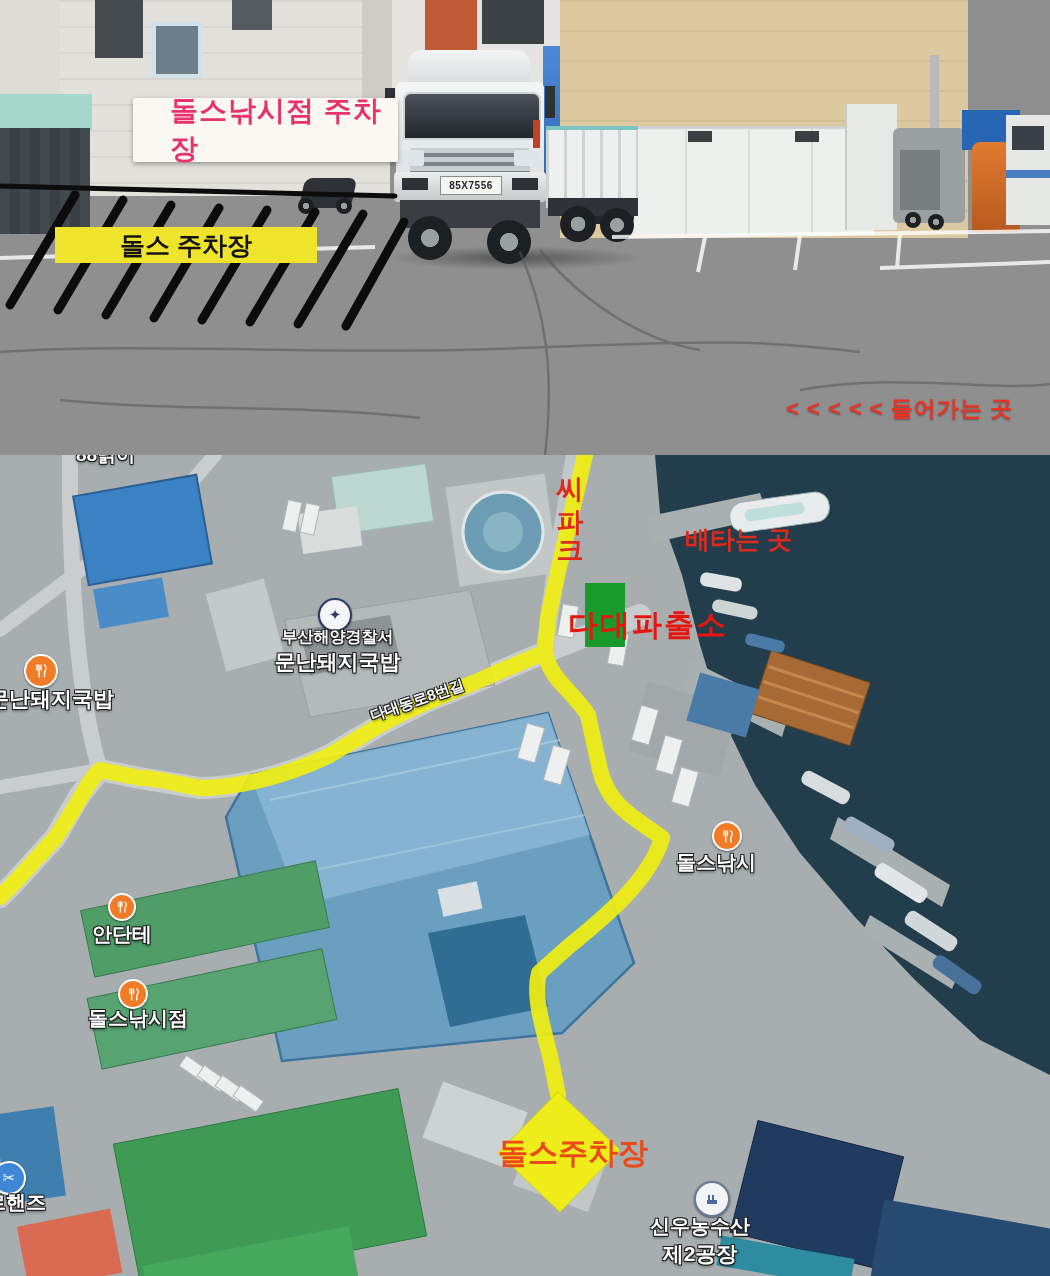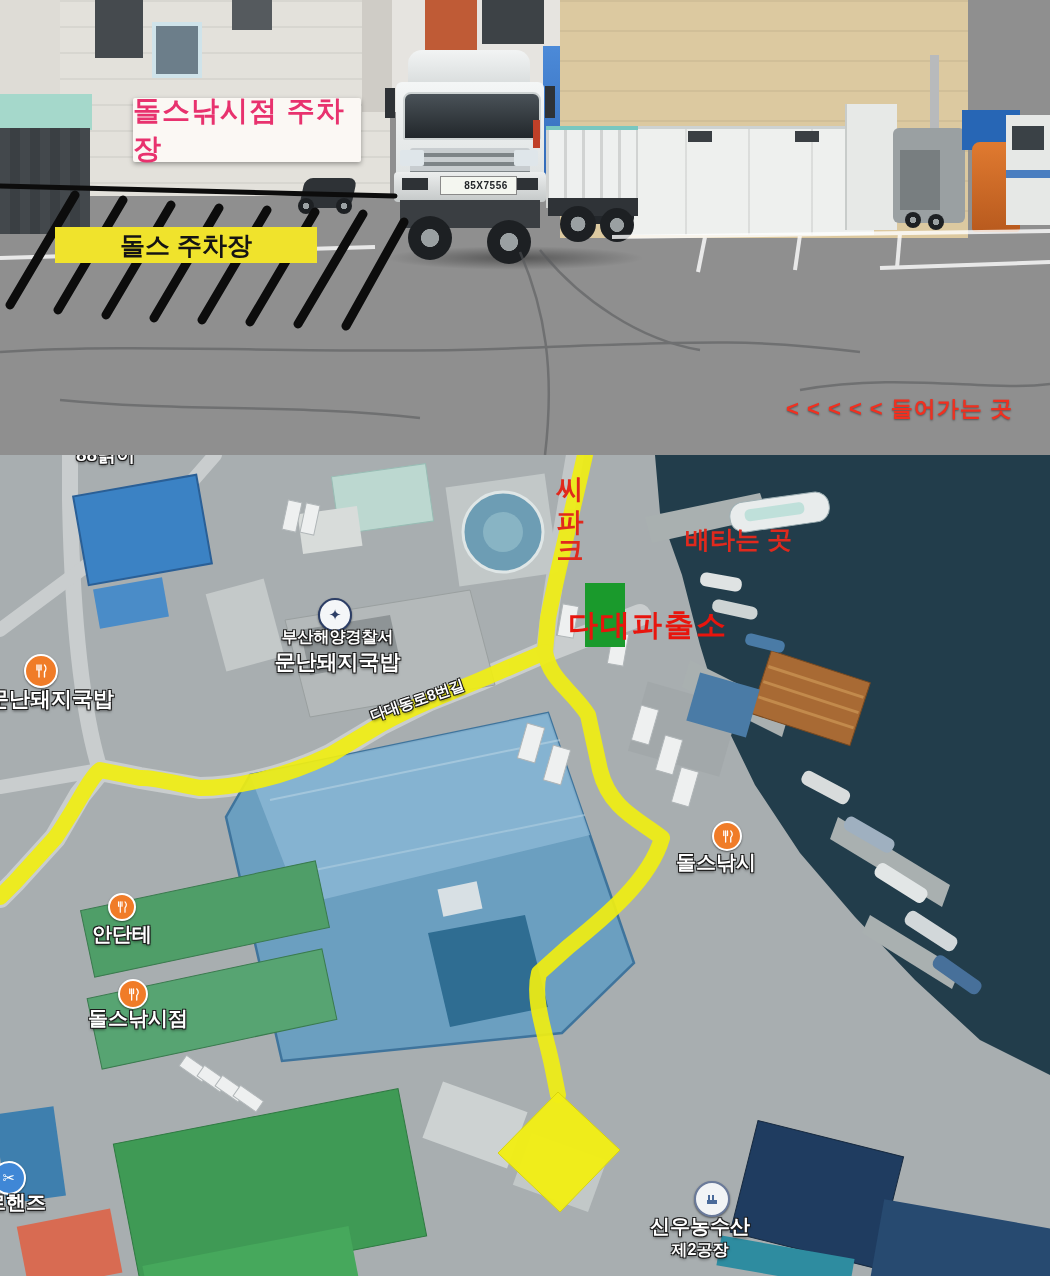--- a/index.html
+++ b/index.html
@@ -3,27 +3,27 @@
 <meta charset="utf-8">
 <style>
   html,body{margin:0;padding:0;background:#222;}
   .canvas{position:relative;width:1050px;height:1276px;overflow:hidden;
           font-family:"Liberation Sans","DejaVu Sans",sans-serif;background:#8a8a8a;}
   .abs{position:absolute;}
   
   .photo{position:absolute;left:0;top:0;width:1050px;height:455px;overflow:hidden;background:#8f8f8f;}
   .pink-sign{position:absolute;left:133px;top:98px;width:228px;height:64px;background:#fbf8f4;
              border-radius:2px;box-shadow:0 2px 5px rgba(0,0,0,.35);display:flex;align-items:center;justify-content:flex-start;
-             font-size:28px;font-weight:800;color:#e8326e;letter-spacing:1px;}
+             font-size:28px;font-weight:800;color:#e8326e;letter-spacing:1px;padding-left:37px;}
   .yellow-label{position:absolute;left:55px;top:227px;width:262px;height:36px;background:#f0e32c;
              display:flex;align-items:center;justify-content:center;font-size:25px;font-weight:800;color:#141414;}
   .entrance{position:absolute;left:786px;top:394px;width:270px;font-size:22px;font-weight:800;color:#f03020;
             letter-spacing:1px;text-shadow:0 1px 2px rgba(0,0,0,.4);white-space:nowrap;}
   .plate{position:absolute;left:440px;top:176px;width:60px;height:17px;background:#f4f6f0;border:1px solid #8a8a8a;
-         font-size:10px;font-weight:700;color:#23262a;display:flex;align-items:center;justify-content:center;letter-spacing:.5px;padding-left:15px;}
+         font-size:10px;font-weight:700;color:#23262a;display:flex;align-items:center;justify-content:center;letter-spacing:.5px;}
   .wheel{position:absolute;border-radius:50%;background:radial-gradient(circle at 50% 50%,#9aa0a2 0 28%,#1d2023 30%);}
   
   .map{position:absolute;left:0;top:455px;width:1050px;height:821px;overflow:hidden;background:#a8aeb0;}
   .w-label{position:absolute;color:#fff;font-weight:700;white-space:nowrap;font-size:20px;
            text-shadow:-1px -1px 0 #1c1c1c,1px -1px 0 #1c1c1c,-1px 1px 0 #1c1c1c,1px 1px 0 #1c1c1c,0 2px 3px rgba(0,0,0,.55);}
   .r-label{position:absolute;color:#e0291d;font-weight:700;white-space:nowrap;}
   .poi-icon{position:absolute;border-radius:50%;display:flex;align-items:center;justify-content:center;
             box-shadow:0 1px 2px rgba(0,0,0,.5);}
   .ic-orange{width:30px;height:30px;background:#f07c28;border:2px solid #fff;}
   .ic-police{width:30px;height:30px;background:#f4f6f8;border:2px solid #2c3e66;color:#2c3e66;font-size:15px;font-weight:700;}
@@ -297,28 +297,29 @@
             <line x1="5" y1="6" x2="5" y2="13"></line>
             <path d="M10.5,1 c1.8,2 1.8,5 0,7 v5" fill="none"></path>
           </g>
         </svg>
     </div>
     <div class="w-label" style="left:88px;top:550px;font-size:20px;">돌스낚시점</div>
 
     <div class="poi-icon ic-blue" style="left:-8px;top:706px;">✂</div>
     <div class="w-label" style="left:-14px;top:734px;font-size:20px;">르핸즈</div>
 
+    <div class="r-label" style="left:498px;top:678px;font-size:30px;color:#ea4a17;">돌스주차장</div>
 
     <div class="poi-icon ic-factory" style="left:694px;top:726px;">
       <svg width="16" height="16" viewBox="0 0 16 16">
           <g fill="#4a6a9a">
             <rect x="3" y="9" width="10" height="4"></rect>
             <rect x="4" y="4" width="2" height="5"></rect>
             <rect x="8" y="4" width="2" height="5"></rect>
           </g>
         </svg>
     </div>
     <div class="center" style="position:absolute;left:640px;top:758px;width:120px;">
       <div class="w-label" style="position:static;font-size:20px;">신우농수산</div>
-      <div class="w-label" style="position:static;font-size:16px;">제2공장</div>
+      <div class="w-label" style="position:static;font-size:21px;">제2공장</div>
     </div>
   </div>
 </div>
 
 </body></html>

